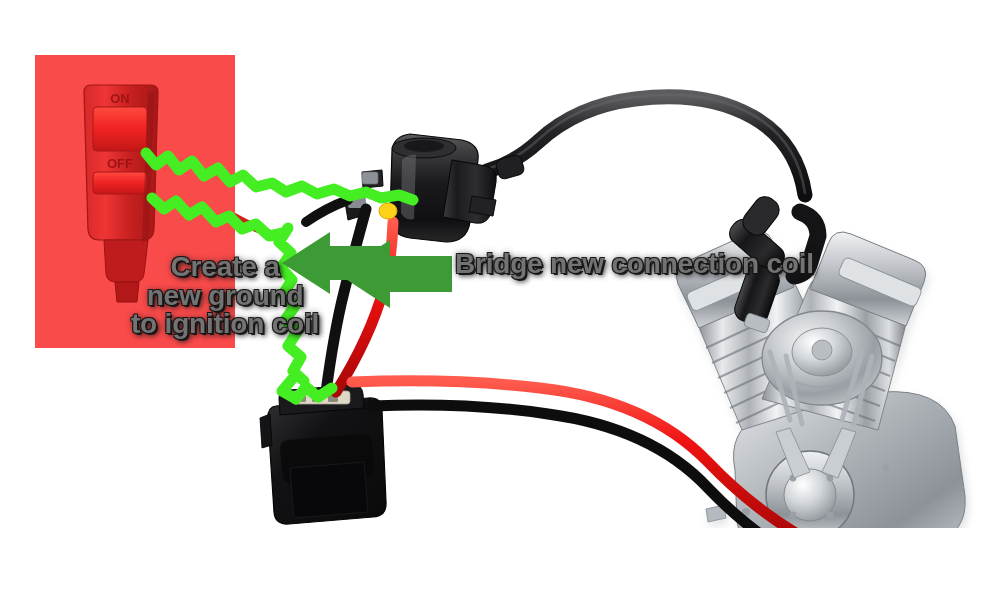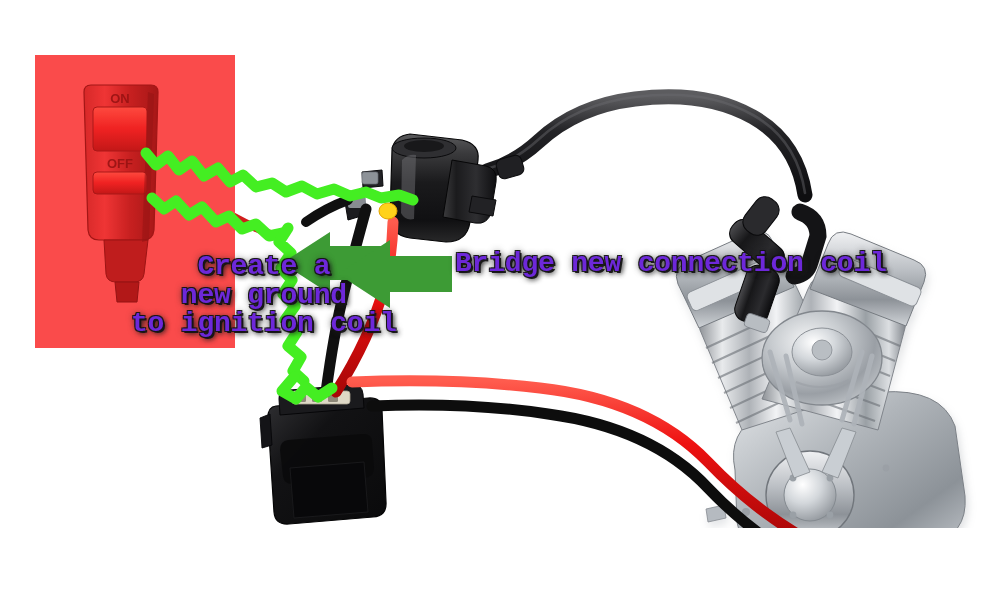--- a/index.html
+++ b/index.html
@@ -17,23 +17,23 @@
   }
   #stage svg.layer{
     position:absolute;
     left:0; top:0;
     width:1000px; height:600px;
   }
 
   
   .anno{
     position:absolute;
-    font-family:Liberation Mono, monospace;
+    font-family:Liberation Sans, sans-serif;
     font-weight:bold;
-    color:#6d28d9;
+    color:#737373;
     line-height:1.02;
     letter-spacing:-0.2px;
     white-space:pre-line;
     text-shadow:
        2px 2px 0 rgba(20,20,20,.95),
        3px 3px 5px rgba(25,25,25,.85),
        0 0 7px rgba(30,30,30,.75),
       -1px  1px 0 rgba(20,20,20,.9),
        1px -1px 0 rgba(20,20,20,.9),
       -1px -1px 0 rgba(20,20,20,.9);

